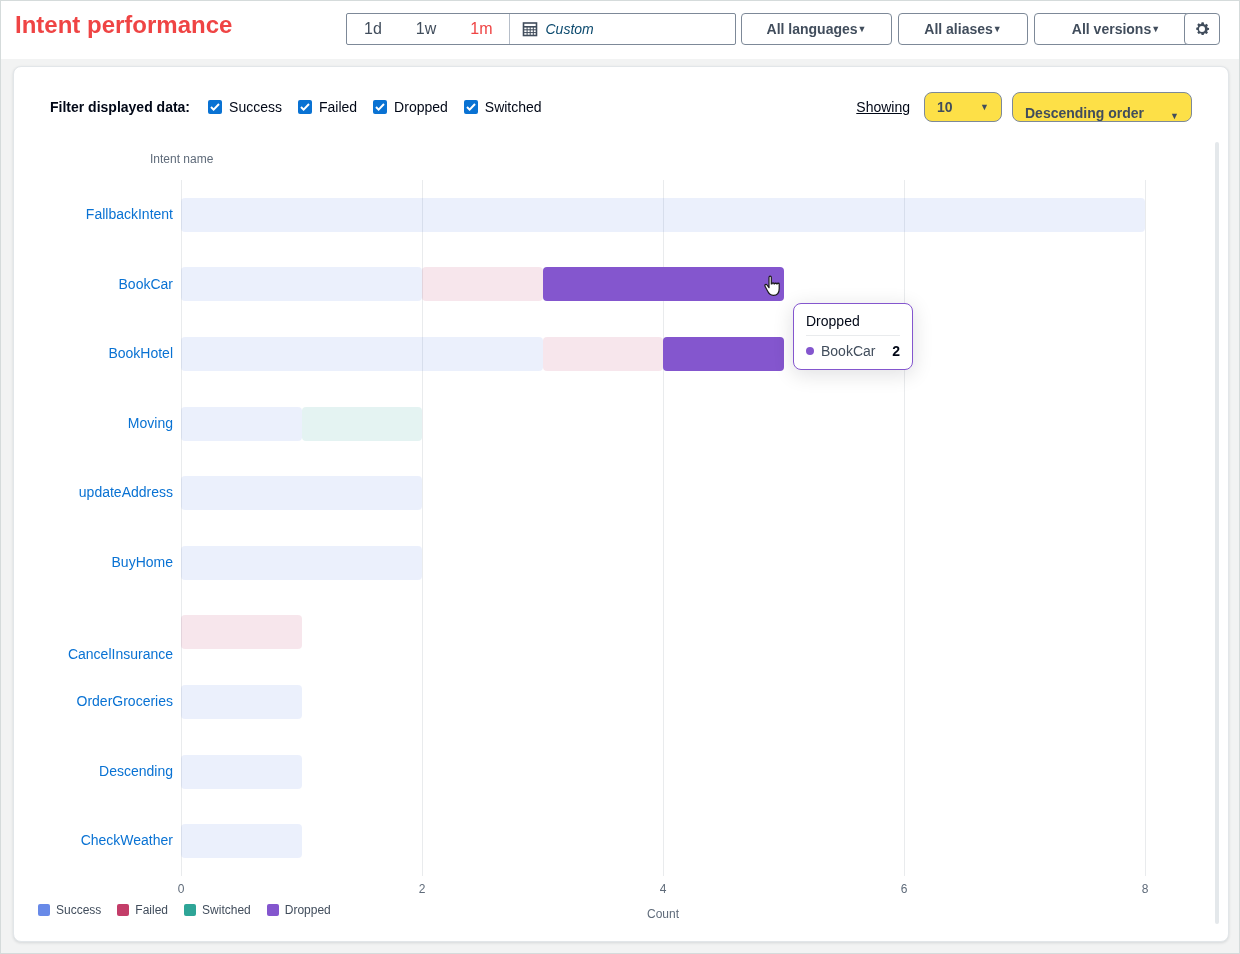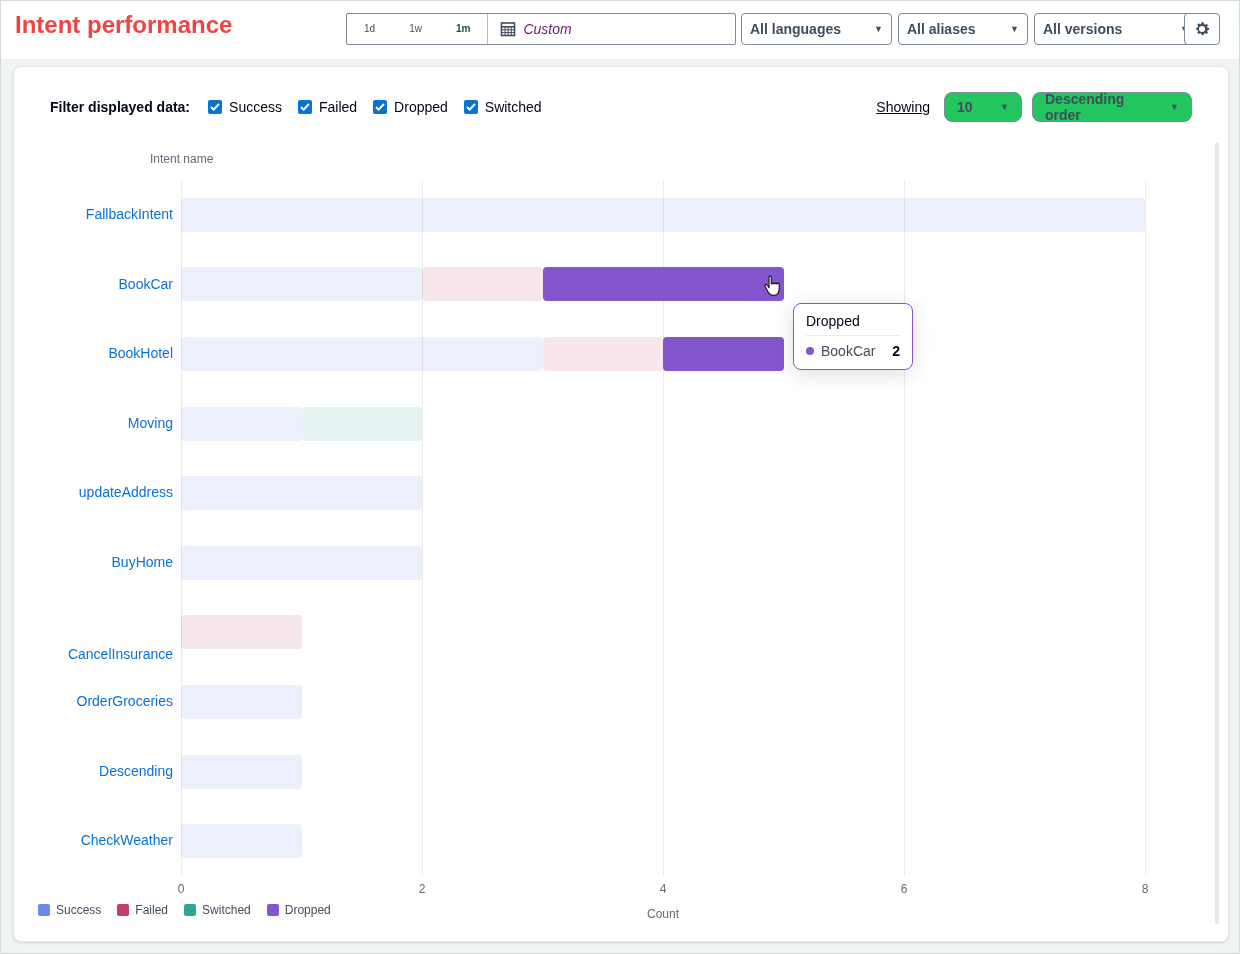--- a/index.html
+++ b/index.html
@@ -14,32 +14,32 @@
   
   .top-bar { position:absolute; left:0; top:0; width:1240px; height:58px; background:#ffffff; }
   .page-title { position:absolute; left:14px; top:10px; font-size:24px; font-weight:700; color:#ef4444; }
   .info-link { position:absolute; left:277px; top:24px; font-size:12px; font-weight:400; color:#0972d3; cursor:pointer;margin-top:47px; }
 
   .time-control {
     position:absolute; left:345px; top:12px; width:390px; height:32px;
     background:#fff; border:1px solid #7d8998; border-radius:2px;
     display:flex; align-items:center;
   }
-  .time-opt { padding:0 17px; font-size:10px; color:#414d5c; line-height:30px; cursor:pointer; }
-  .time-opt.selected { color:#14532d; font-weight:700; }
+  .time-opt { padding:0 17px; font-size:16px; color:#414d5c; line-height:30px; cursor:pointer; }
+  .time-opt.selected { color:#ef4444; font-weight:400; }
   .vdiv { width:1px; align-self:stretch; background:#b6bec9; }
   .cal { margin:0 7px 0 12px; display:flex; align-items:center; }
-  .custom-ph { font-size:14px; font-style:italic; color:#701a75; }
+  .custom-ph { font-size:14px; font-style:italic; color:#0c4a6e; }
 
   .hdr-btn {
     position:absolute; top:12px; height:32px; background:#fff;
     border:1px solid #7d8998; border-radius:4px;
     font-family:"Liberation Sans", sans-serif;
     font-size:14px; font-weight:700; color:#414d5c;
-    display:flex; align-items:center; justify-content:space-between;
+    display:flex; align-items:center; justify-content:center;
     padding:0 8px; cursor:pointer;
   }
   .btn-lang { left:740px; width:151px; }
   .btn-alias { left:897px; width:130px; }
   .btn-ver { left:1033px; width:164px; }
   .gear-btn { left:1183px; width:36px; justify-content:center; padding:0; }
   .caret { font-size:9px; color:#414d5c; }
 
   
   .card {
@@ -54,26 +54,26 @@
   }
   .filter-label { font-size:14px; font-weight:700; color:#000716; margin-right:18px; }
   .cb { display:flex; align-items:center; gap:7px; margin-right:16px; cursor:pointer; }
   .cb-box {
     width:14px; height:14px; background:#0972d3; border-radius:2px;
     display:flex; align-items:center; justify-content:center;
   }
   .cb-label { font-size:14px; color:#000716; }
   .showing-label { margin-left:auto; font-size:14px; color:#000716; margin-right:14px;text-decoration:underline; }
   .select {
-    height:30px; background:#22c55e; border:1px solid #7d8998; border-radius:8px;
+    height:30px; background:#fde047; border:1px solid #7d8998; border-radius:8px;
     display:flex; align-items:center; justify-content:space-between;
     font-size:14px; font-weight:700; color:#414d5c; padding:0 12px; cursor:pointer;gap:12px;
   }
   .select-sm { width:78px; margin-right:10px; }
-  .select-lg { width:160px; }
+  .select-lg { width:180px;align-items:flex-end; }
 
   
   .y-axis-title { position:absolute; left:136px; top:85px; font-size:12px; color:#5f6b7a; }
   #plot { position:absolute; left:167px; top:113px; width:964px; height:696px; }
   .gridline { position:absolute; top:0; bottom:0; width:1px; background:#e9ebed; }
   .segment { position:absolute; height:34px; border-radius:4px; cursor:pointer; }
   .intent-label {
     position:absolute; left:0; width:159px; text-align:right;
     font-size:14px; color:#0972d3; cursor:pointer; white-space:nowrap;
   }

